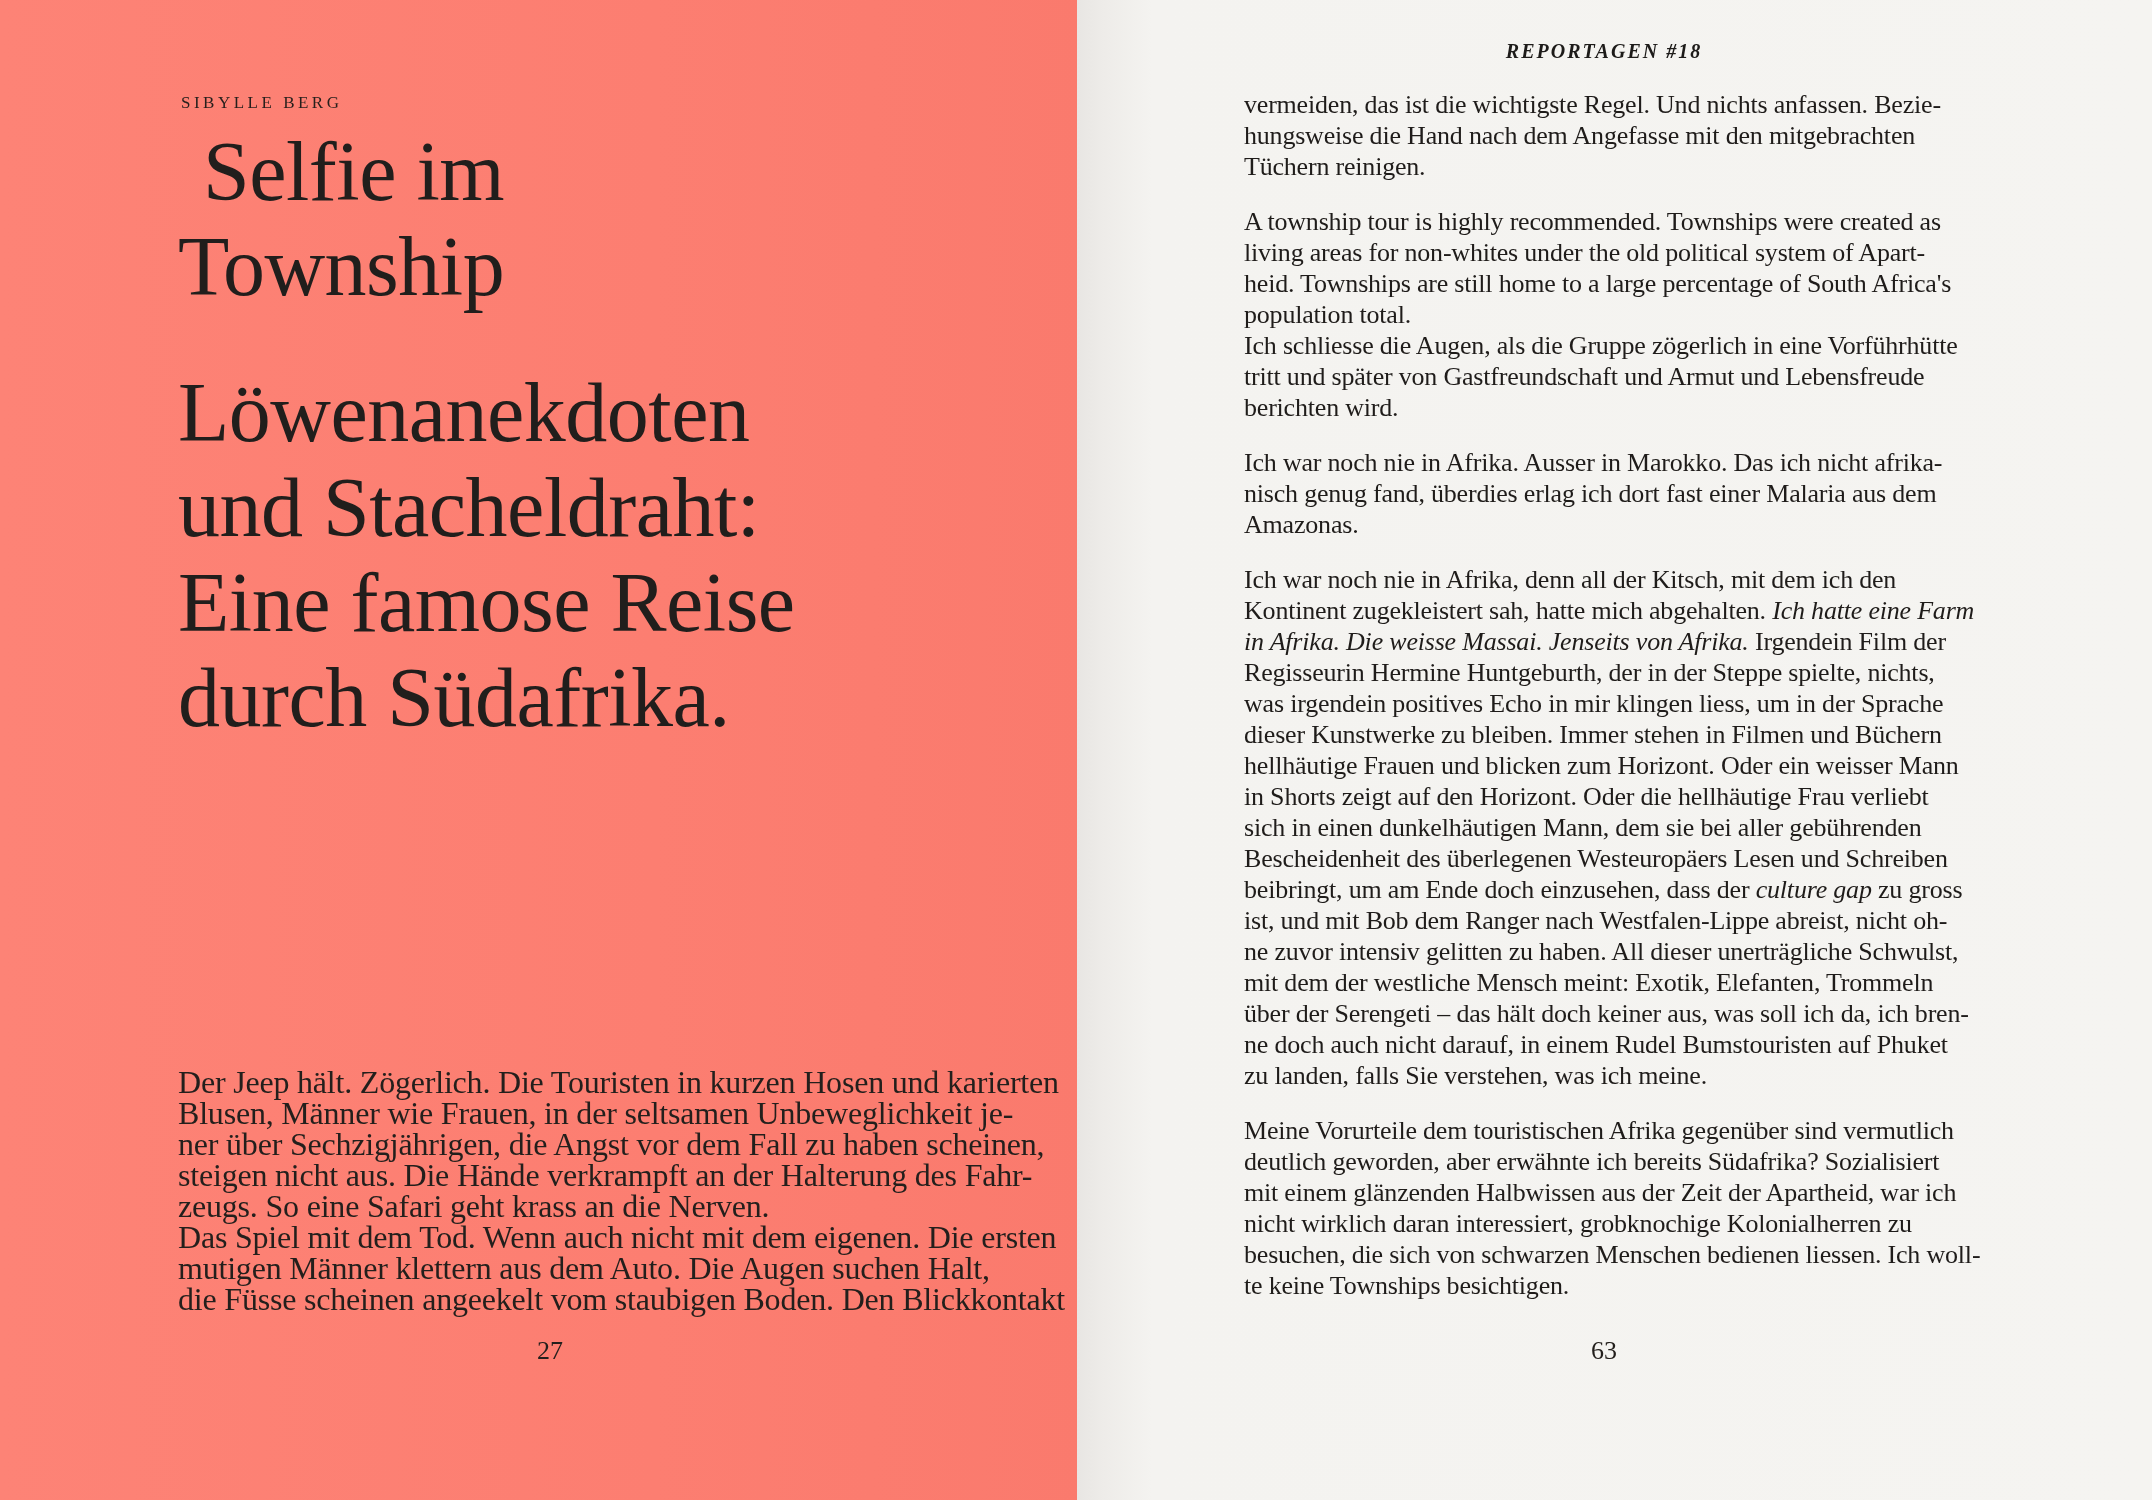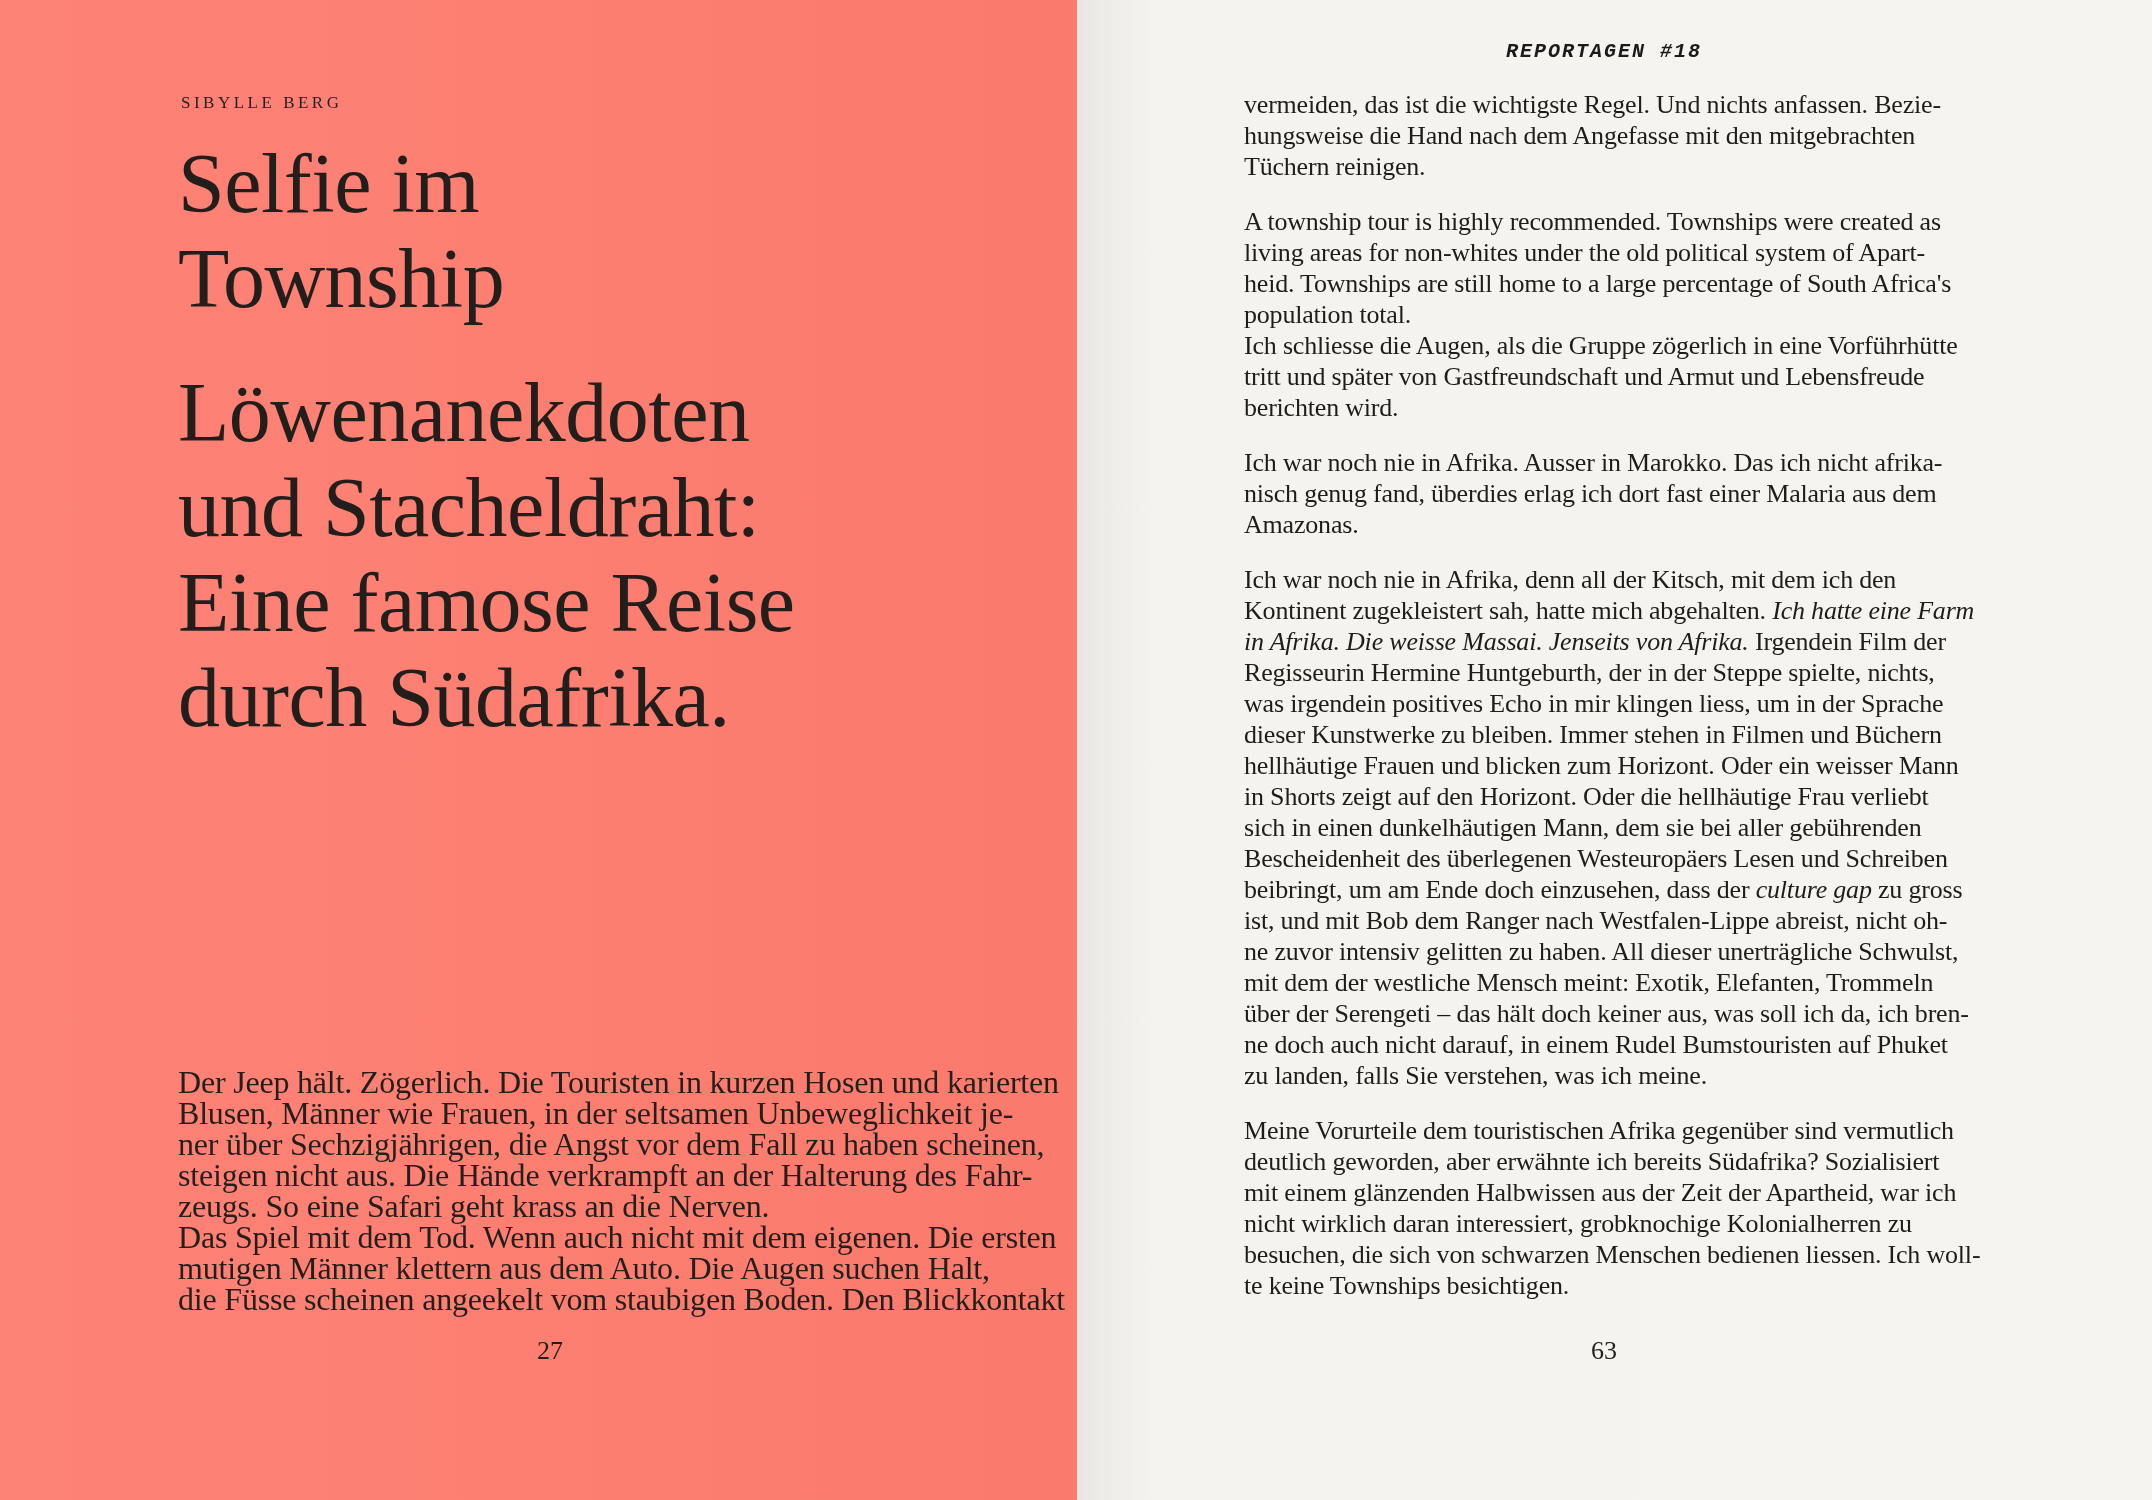--- a/index.html
+++ b/index.html
@@ -15,36 +15,36 @@
   .page-right {
     left:1077px; width:1075px;
     background:linear-gradient(to right,#e8e6e3 0px,#eeece9 28px,#f4f3f0 75px,#f5f4f1 100%);
   }
   .author {
     position:absolute; left:181px; top:93px;
     font-size:17px; letter-spacing:3.5px; color:#261f1c; white-space:nowrap;
   }
   .display { position:absolute; left:178px; font-size:84px; line-height:95px; }
   .display .dline { white-space:nowrap; letter-spacing:-0.5px; }
-  .title-block   { top:136px; }
+  .title-block   { top:124px;text-align:right; }
   .subtitle-block{ top:365px; }
   .body-left {
     position:absolute; left:178px; top:1067px;
     font-size:32px; line-height:31px; letter-spacing:-0.2px; color:#231f1c;
   }
   .body-left .tline { white-space:nowrap; }
   .pagenum {
     position:absolute; width:744px; text-align:center;
     font-size:26px; color:#231f1c;
   }
   .pagenum-left  { left:178px; top:1336px; }
   .pagenum-right { left:155px; top:1336px; }
   .running-header {
     position:absolute; left:155px; width:744px; top:40px; text-align:center;
-    font-family:Liberation Mono, monospace; font-style:italic; font-weight:700;
+    font-family:Liberation Serif, serif; font-style:italic; font-weight:700;
     font-size:20px; letter-spacing:2px; color:#1d1b19; white-space:nowrap;
   }
   .rbody {
     position:absolute; left:155px; top:89px; width:760px;
     font-size:26px; line-height:31px; letter-spacing:-0.2px; color:#1f1c1a;margin-left:12px;
   }
   .para { margin:0 0 24px 0; }
   .para:last-child { margin-bottom:0; }
   .tline { white-space:nowrap; }
   .it { font-style:italic; }

